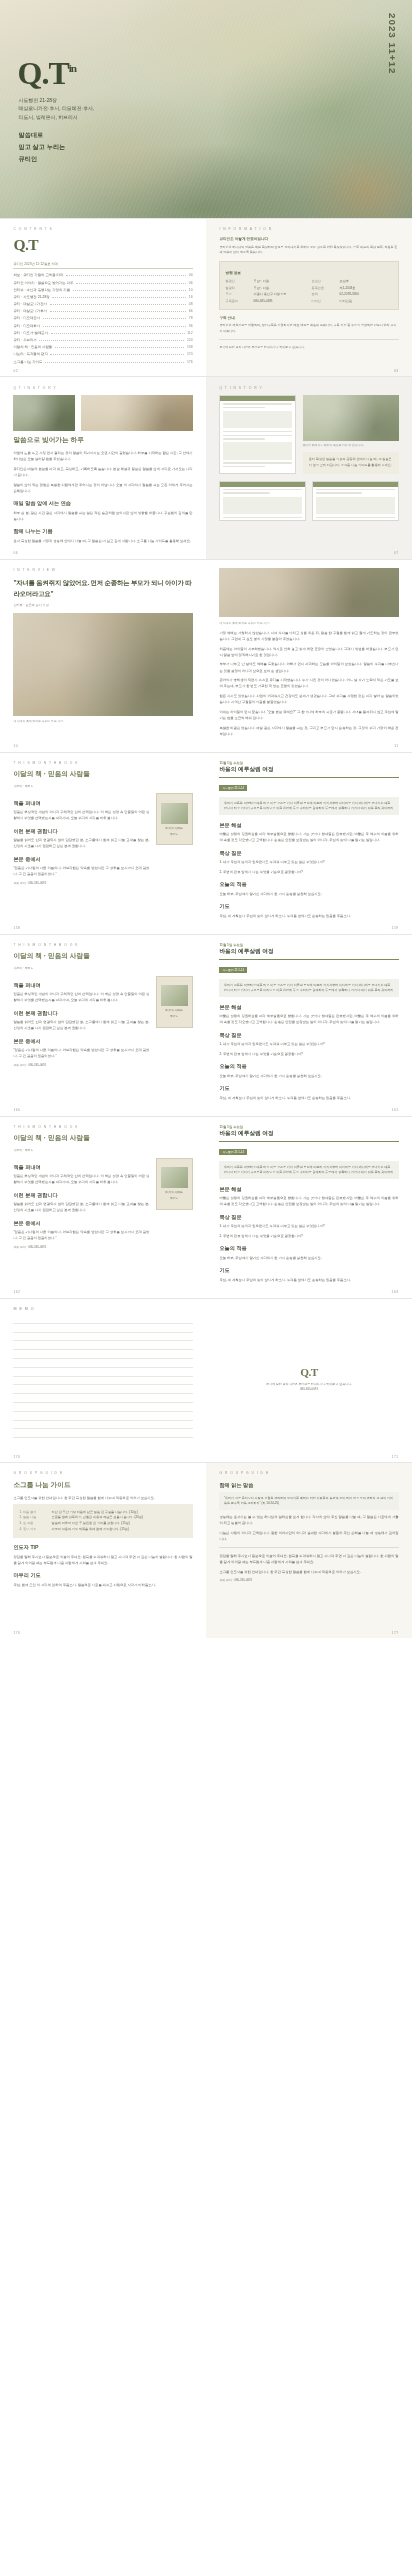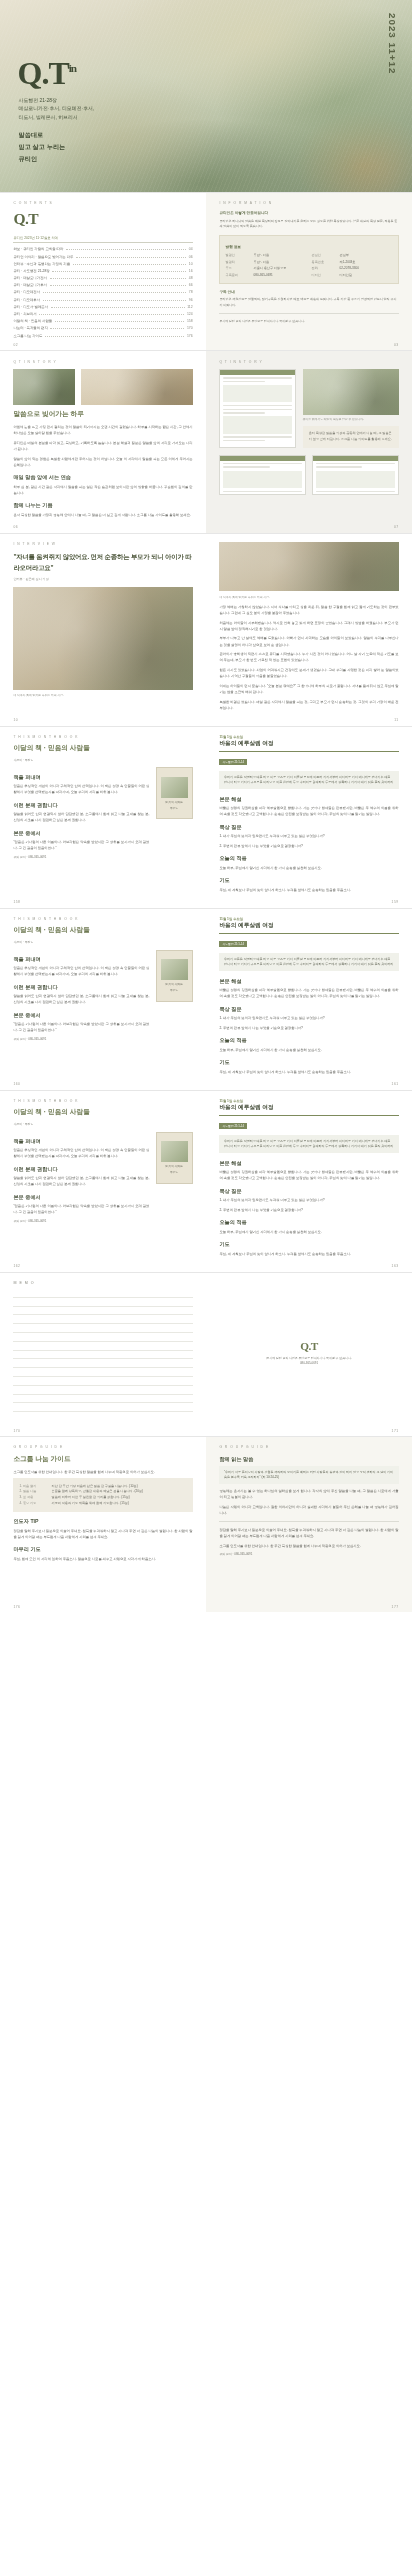--- a/index.html
+++ b/index.html
@@ -11,21 +11,21 @@
     color: #222;
   }
   .page {
     width: 412px;
     position: relative;
     overflow: hidden;
   }
 
   
   .cover {
-    height: 192px;
+    height: 218px;
     background: linear-gradient(160deg,#e8e3d2 0%, #dcd9c4 20%, #cfd3bb 40%, #b9c2a6 60%, #9dab8e 78%, #86987c 100%);
     position: relative;
   }
   .cover .swirl {
     position: absolute; inset: 0;
     background:
       radial-gradient(ellipse 216px 124px at 62% 18%, rgba(215,212,180,.85), rgba(215,212,180,0) 65%),
       radial-gradient(ellipse 196px 155px at 82% 52%, rgba(150,168,130,.75), rgba(150,168,130,0) 62%),
       radial-gradient(ellipse 155px 103px at 30% 72%, rgba(189,186,150,.6), rgba(189,186,150,0) 65%),
       radial-gradient(ellipse 258px 93px at 50% 96%, rgba(120,138,104,.8), rgba(120,138,104,0) 70%),

